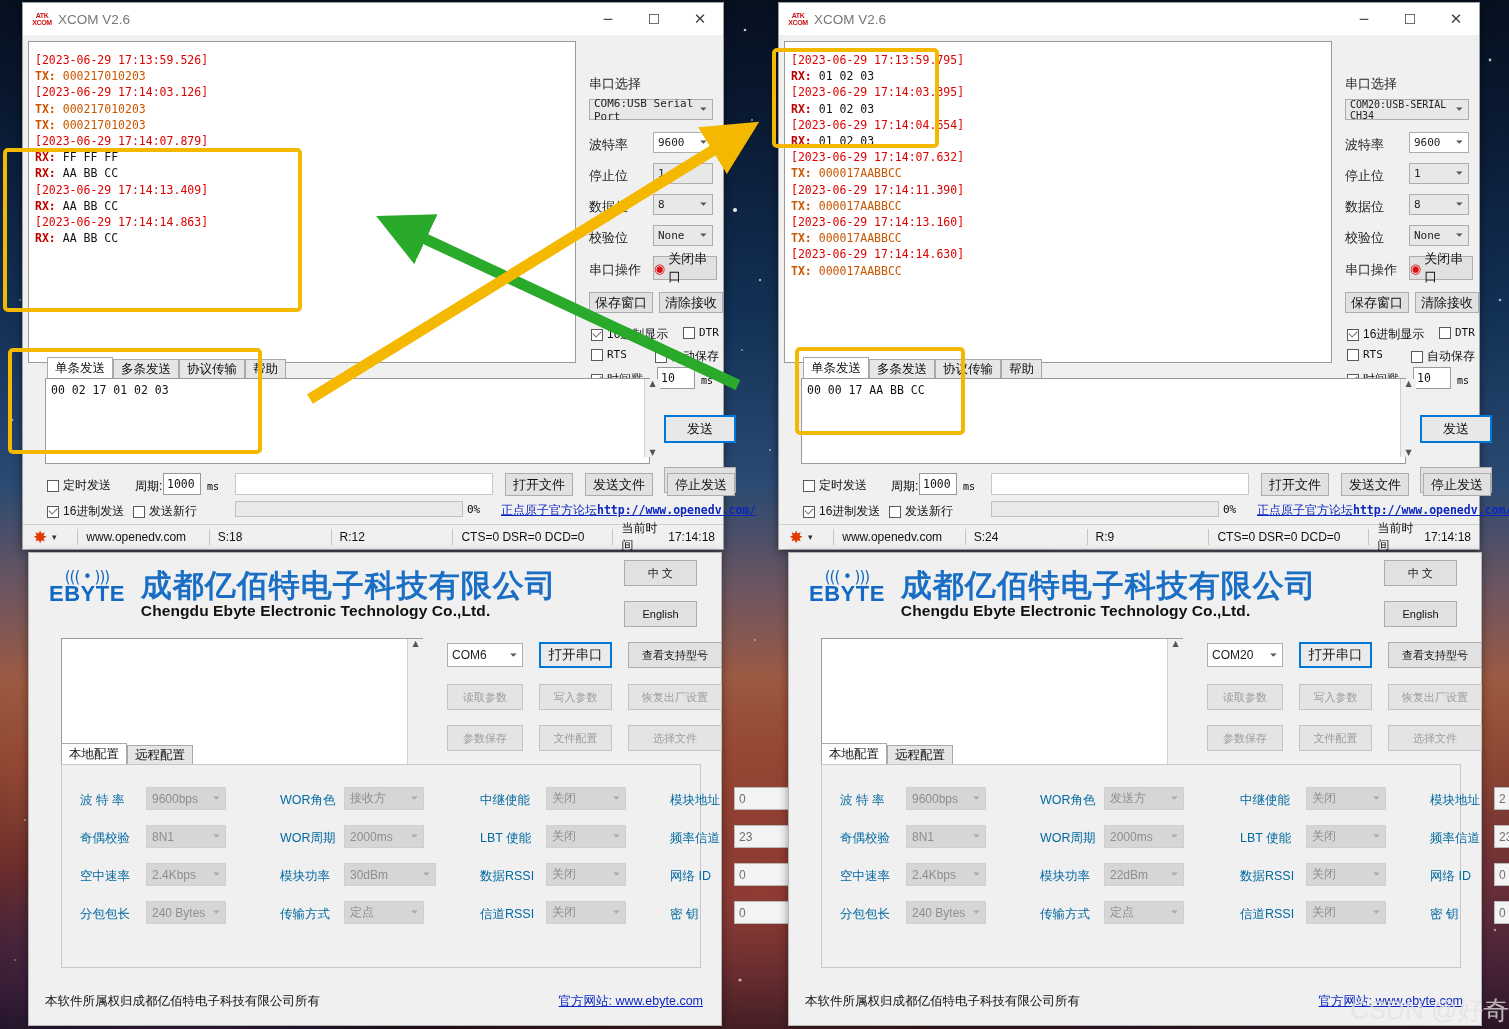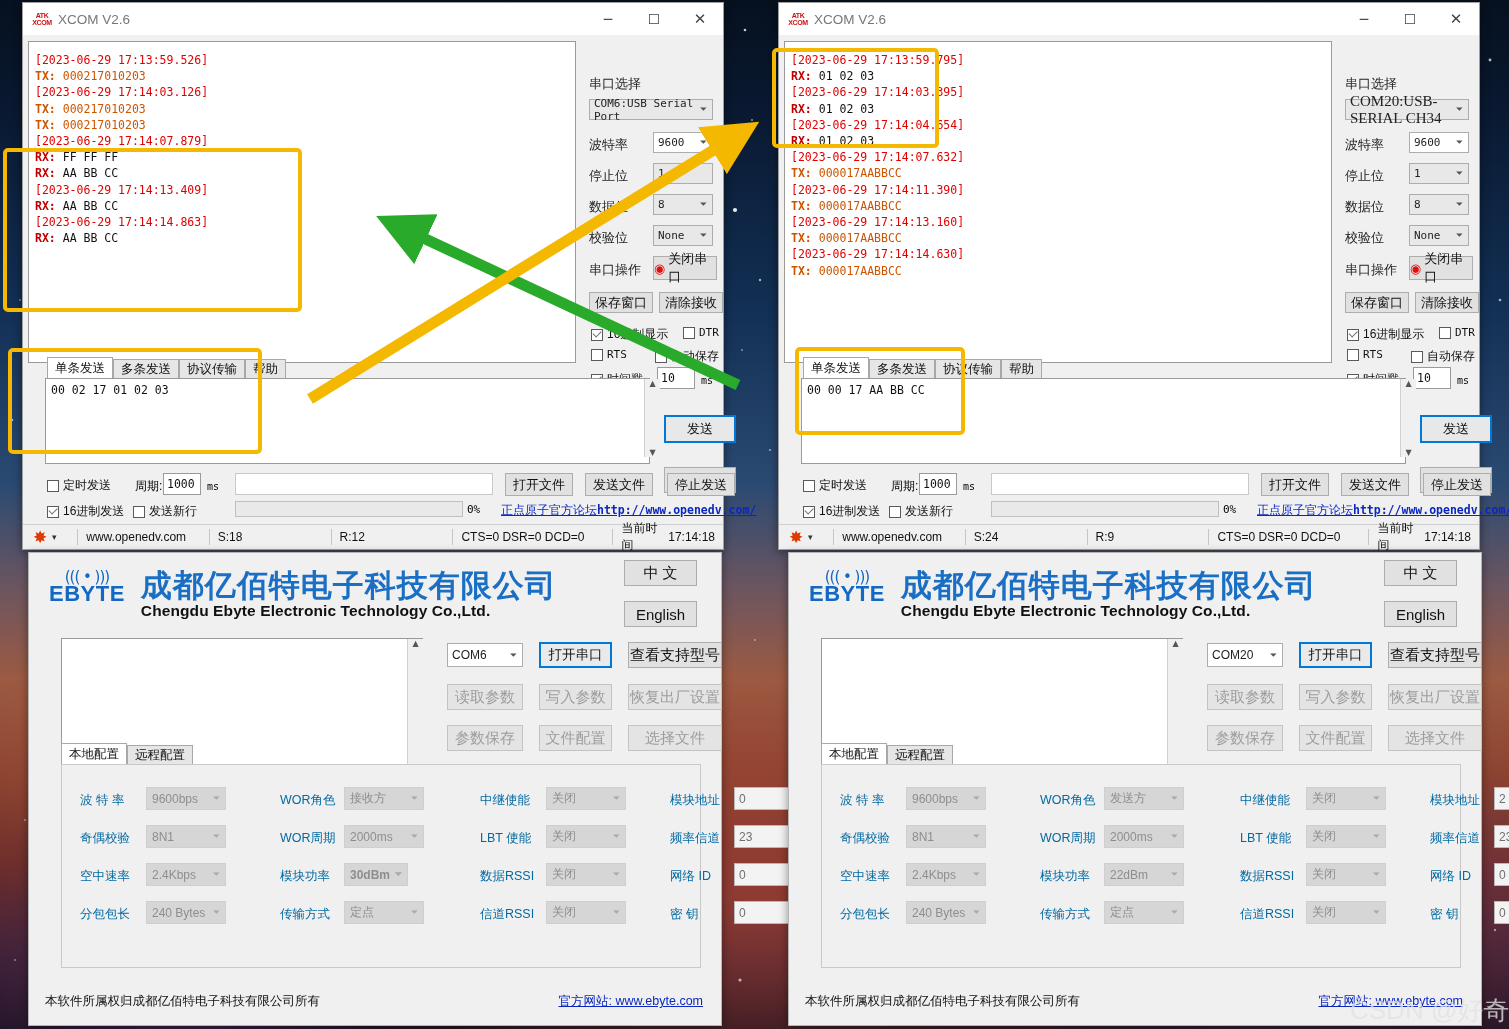--- a/index.html
+++ b/index.html
@@ -84,21 +84,21 @@
   .gear{width:15px;height:15px;position:relative;}
   .gear::before{content:"✸";color:#e03a00;font-size:17px;line-height:15px;font-family:"DejaVu Sans",sans-serif;}
 
   
   .eb{position:absolute;background:#f0f0f0;border:1px solid #b5b5b5;box-shadow:0 2px 9px rgba(0,0,0,.4);}
   .eb-logo-wave{font-size:15px;color:#1268c3;font-family:"DejaVu Sans",sans-serif;letter-spacing:-1px;line-height:12px;}
   .eb-logo-txt{font-size:22px;font-weight:bold;color:#1268c3;letter-spacing:.5px;line-height:22px;}
   .eb-cn{font-size:31px;font-weight:bold;color:#1a6fc4;letter-spacing:1px;line-height:33px;white-space:nowrap;}
   .eb-en{font-size:15.5px;font-weight:bold;color:#111;letter-spacing:.1px;white-space:nowrap;}
   .ebtn{border:1px solid #adadad;background:#e1e1e1;display:flex;align-items:center;justify-content:center;
-        font-size:15px;color:#111;box-sizing:border-box;}
+        font-size:11px;color:#111;box-sizing:border-box;}
   .ebtn.dis{color:#9d9d9d;background:#e4e4e4;border-color:#c3c3c3;}
   .ebtn.pri{border:2px solid #0078d7;background:#eaeaea;font-size:13.5px;}
   .pbox{position:absolute;border:1px solid #9a9a9a;background:#fff;}
   .param-lbl{font-size:12.5px;color:#0369a1;white-space:nowrap;}
   .param-combo{border:1px solid #cfcfcf;background:#d6d6d6;color:#8e8e8e;font-size:12px;
                display:flex;align-items:center;padding-left:5px;box-sizing:border-box;height:23px;}
   .param-combo .chev{margin-left:auto;margin-right:5px;font-size:9px;color:#aaa;font-family:"DejaVu Sans",sans-serif;}
   .param-input{border:1px solid #b9b9b9;background:#f3f3f3;color:#6f6f6f;font-size:12px;
                display:flex;align-items:center;padding-left:4px;box-sizing:border-box;height:23px;}
   .eb-foot{font-size:12.5px;color:#111;}
@@ -313,21 +313,21 @@
         <div><span class="tag-tx">TX: </span><span class="payload tx">000017AABBCC</span></div>
         <div class="ts">[2023-06-29 17:14:13.160]</div>
         <div><span class="tag-tx">TX: </span><span class="payload tx">000017AABBCC</span></div>
         <div class="ts">[2023-06-29 17:14:14.630]</div>
         <div><span class="tag-tx">TX: </span><span class="payload tx">000017AABBCC</span></div>
       </div>
 
     <div class="sidepanel" style="left:556px;top:2px;width:142px;height:345px;">
       <div class="sp-label" style="position:absolute;left:10px;top:38px;">串口选择</div>
       <div class="combo" style="left:10px;top:62px;width:124px;position:absolute;">
-        <span style="font-size:15px;font-family:Liberation Serif, serif;">COM20:USB-SERIAL CH34</span>
+        <span style="font-size:10px;">COM20:USB-SERIAL CH34</span>
           <span class="chev">⏷</span>
       </div>
       <div class="sp-label" style="position:absolute;left:10px;top:99px;">波特率</div>
       <div class="combo white" style="left:74px;top:95px;width:60px;position:absolute;">
         <span>9600</span>
           <span class="chev">⏷</span>
       </div>
       <div class="sp-label" style="position:absolute;left:10px;top:130px;">停止位</div>
       <div class="combo" style="left:74px;top:126px;width:60px;position:absolute;">
         <span>1</span>
@@ -489,21 +489,21 @@
         <div class="param-combo" style="position: absolute; left: 282px; top: 22px; width: 80px;">
           <span>接收方</span>
           <span class="chev">⏷</span>
         </div>
         <div class="param-lbl" style="position: absolute; left: 218px; top: 65px;">WOR周期</div>
         <div class="param-combo" style="position: absolute; left: 282px; top: 60px; width: 80px;">
           <span>2000ms</span>
           <span class="chev">⏷</span>
         </div>
         <div class="param-lbl" style="position: absolute; left: 218px; top: 103px;">模块功率</div>
-        <div class="param-combo" style="position: absolute; left: 282px; top: 98px; width: 64px; font-weight: bold;">
+        <div class="param-combo" style="position: absolute; left: 282px; top: 98px; width: 92px;">
           <span>30dBm</span>
           <span class="chev">⏷</span>
         </div>
         <div class="param-lbl" style="position: absolute; left: 218px; top: 141px;">传输方式</div>
         <div class="param-combo" style="position: absolute; left: 282px; top: 136px; width: 80px;">
           <span>定点</span>
           <span class="chev">⏷</span>
         </div>
         <div class="param-lbl" style="position: absolute; left: 418px; top: 27px;">中继使能</div>
         <div class="param-combo" style="position: absolute; left: 484px; top: 22px; width: 80px;">

